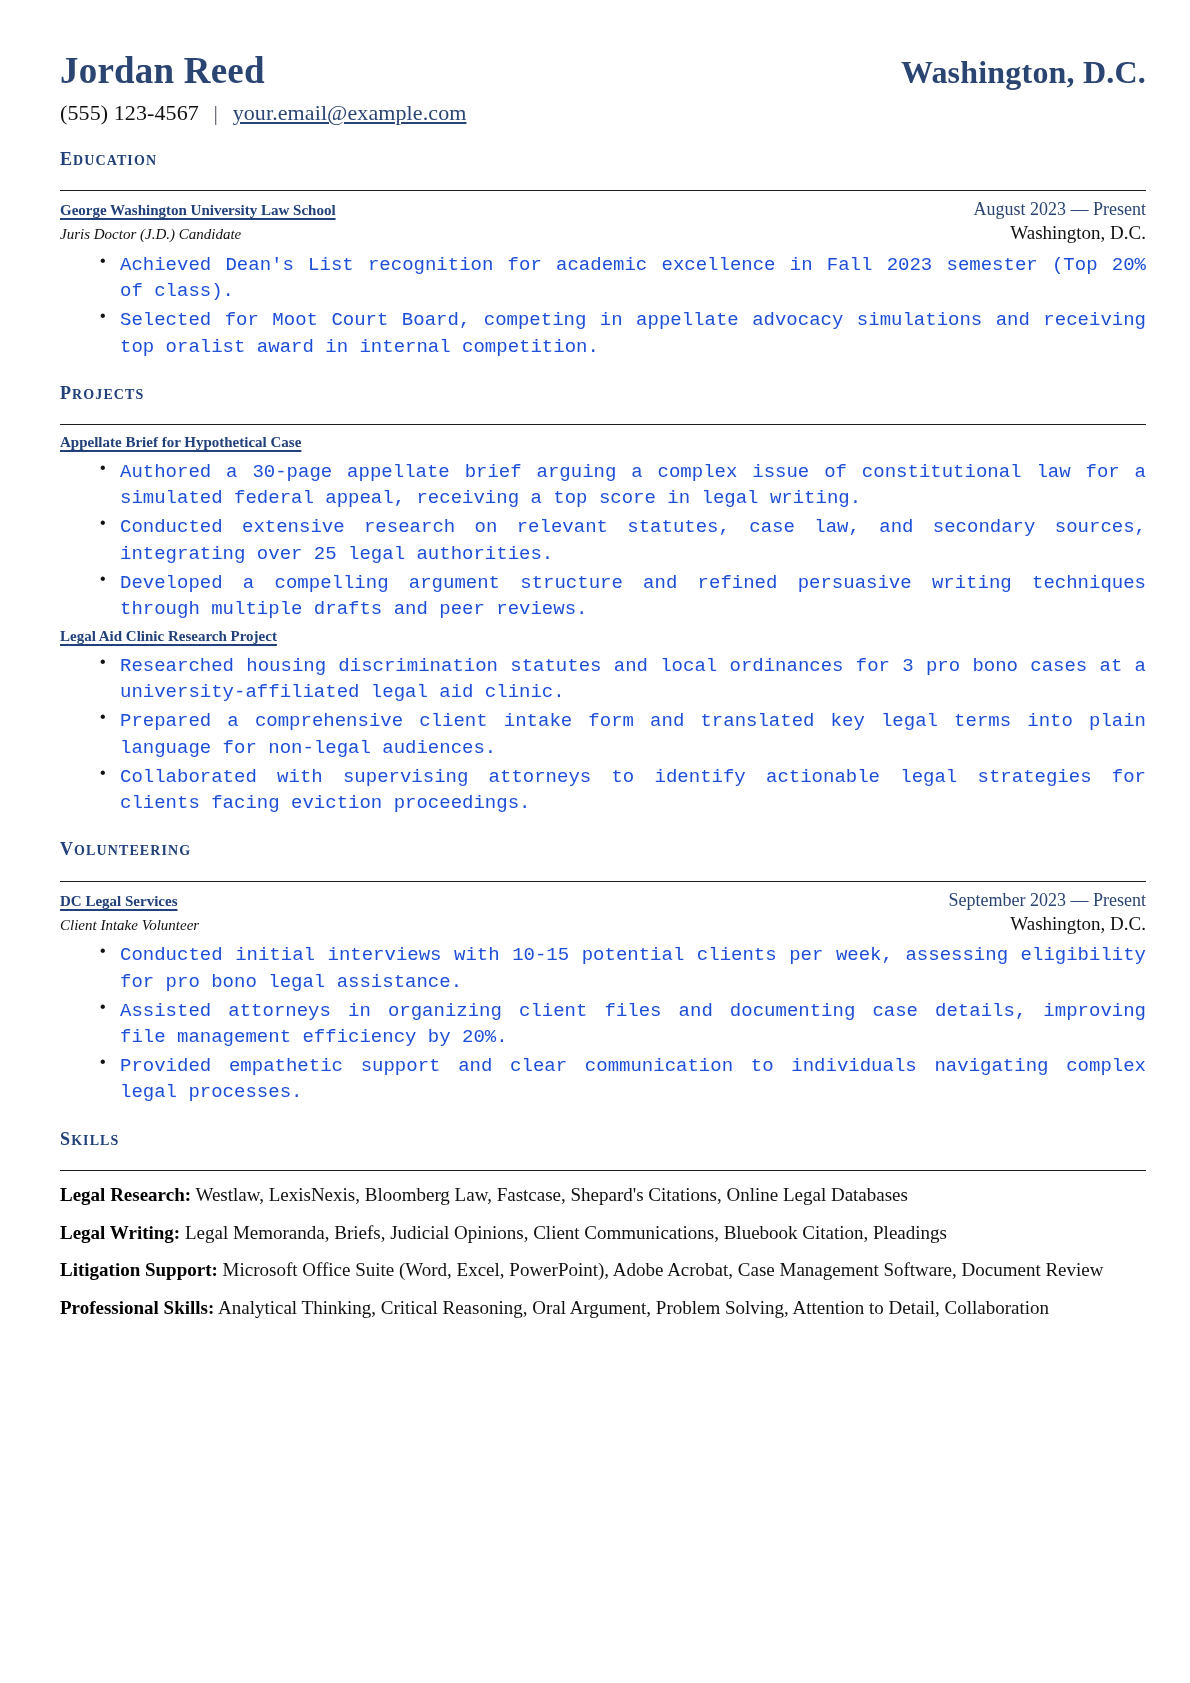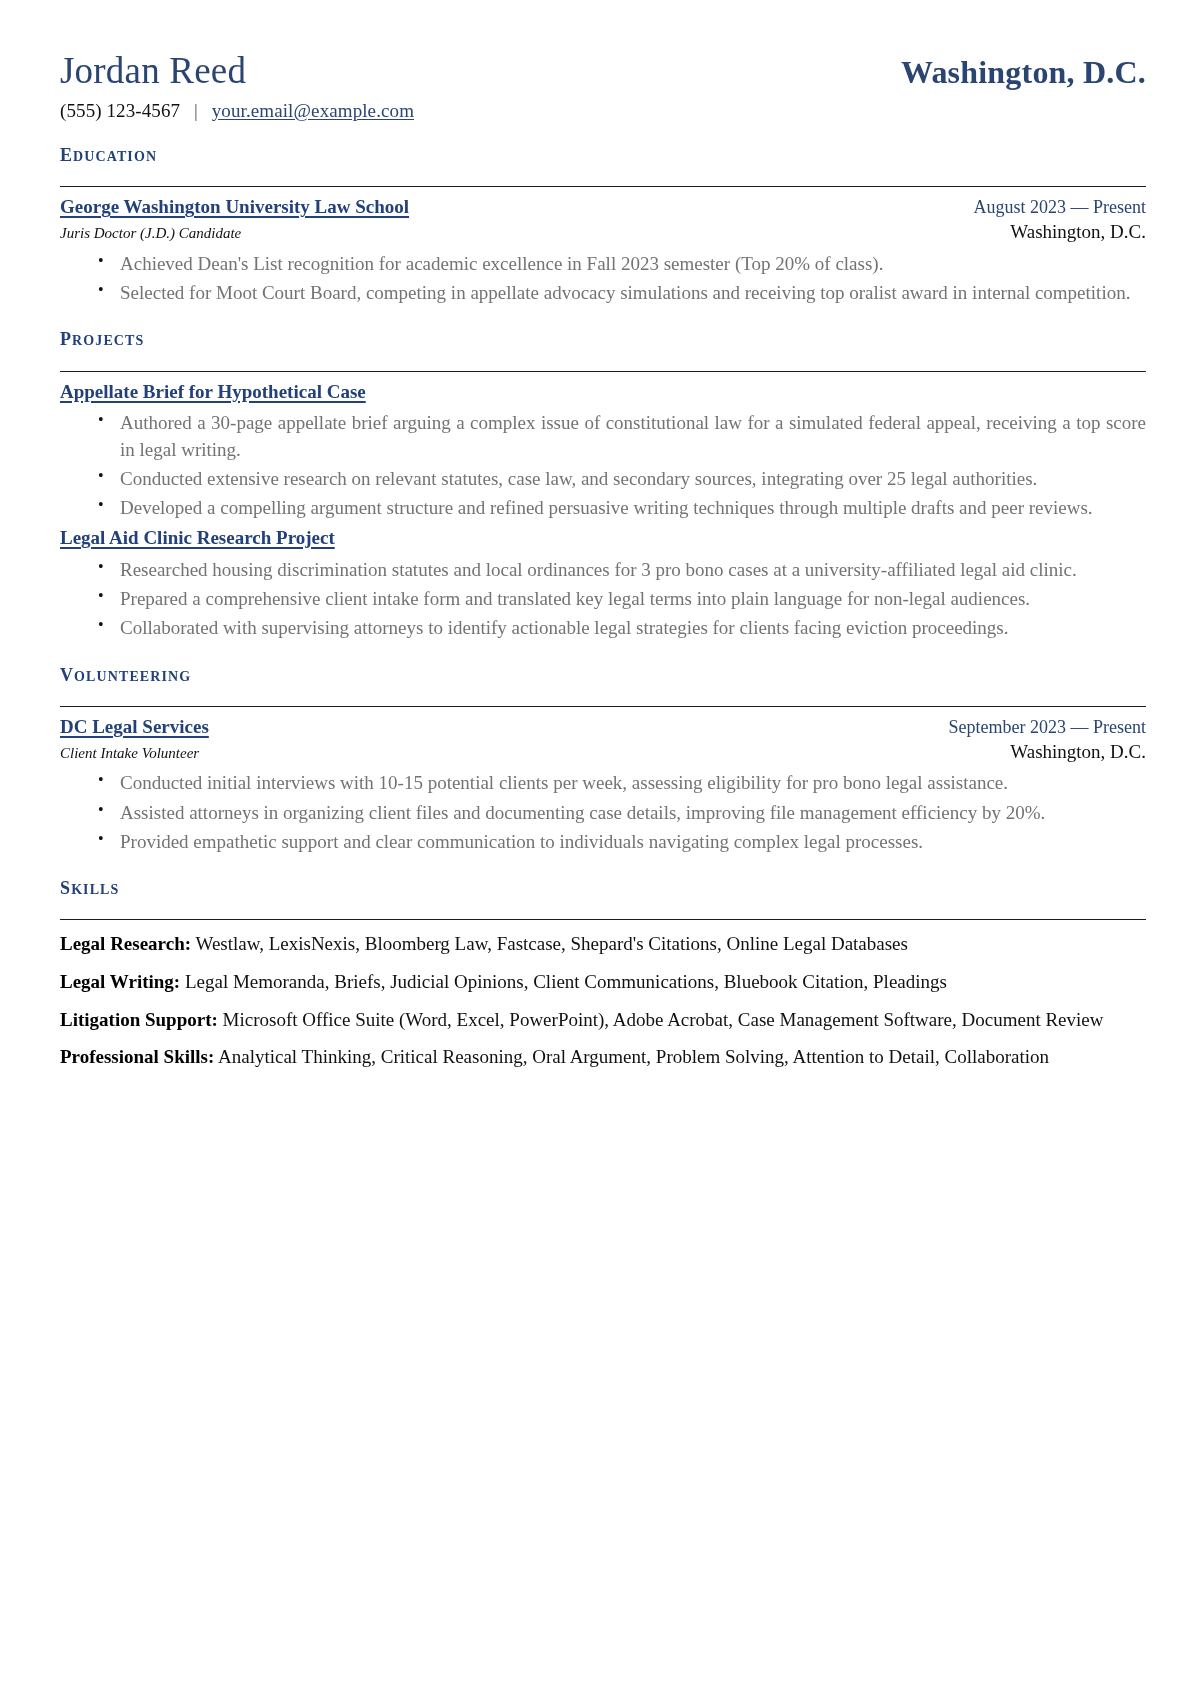--- a/index.html
+++ b/index.html
@@ -25,35 +25,35 @@
 
   
   .header {
     display: flex;
     align-items: baseline;
     justify-content: space-between;
     margin-top: 8px;
   }
   .name {
     font-size: 37px;
-    font-weight: normal;
+    font-weight: bold;
     color: #2b4573;
     letter-spacing: 0.2px;
     line-height: 1.05;
   }
   .location-head {
     font-size: 32px;
     font-weight: bold;
     color: #2b4573;
     letter-spacing: 0.2px;
     line-height: 1.05;
   }
   .contact-line {
     margin-top: 9px;
-    font-size: 19px;
+    font-size: 22px;
     color: #111111;
     letter-spacing: 0.1px;
   }
   .contact-sep {
     color: #555b66;
     padding: 0 9px;
   }
   .email-link {
     color: #2b4573;
     text-decoration: underline;
@@ -87,21 +87,21 @@
   .entry {
     margin-top: 5px;
   }
   .entry-row {
     display: flex;
     align-items: baseline;
     justify-content: space-between;
     gap: 20px;
   }
   .entry-title {
-    font-size: 19px;
+    font-size: 15px;
     font-weight: bold;
     color: #22407a;
     text-decoration: underline;
     text-underline-offset: 3px;
     text-decoration-thickness: 1.5px;
     line-height: 1.25;
   }
   .entry-date {
     font-size: 18px;
     color: #2b4573;
@@ -127,25 +127,26 @@
   
   ul.bullets {
     list-style: none;
     margin: 7px 0 0 0;
     padding: 0 0 0 38px;
   }
   ul.bullets li {
     position: relative;
     font-size: 19px;
     line-height: 1.38;
-    color: #737373;
+    color: #1d4ed8;
     text-align: justify;
     margin-bottom: 3px;
     padding-left: 22px;
     hyphens: auto;
+    font-family: Liberation Mono, monospace;
     -webkit-hyphens: auto;
   }
   ul.bullets li::before {
     content: "\2022";
     position: absolute;
     left: 0;
     top: -1px;
     font-size: 16px;
     color: #111111;
   }

